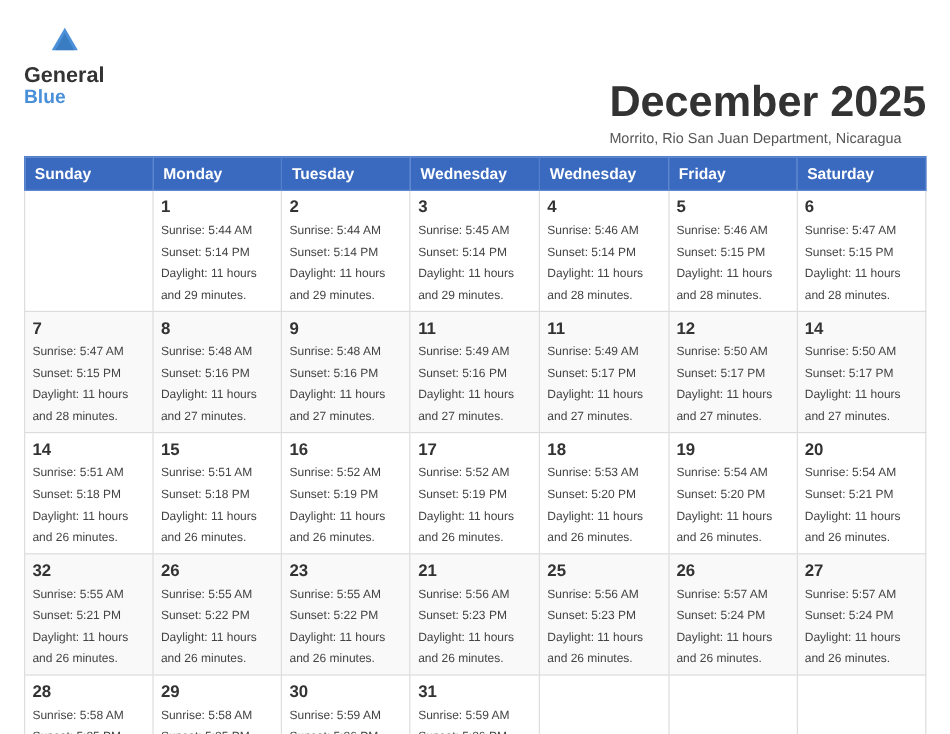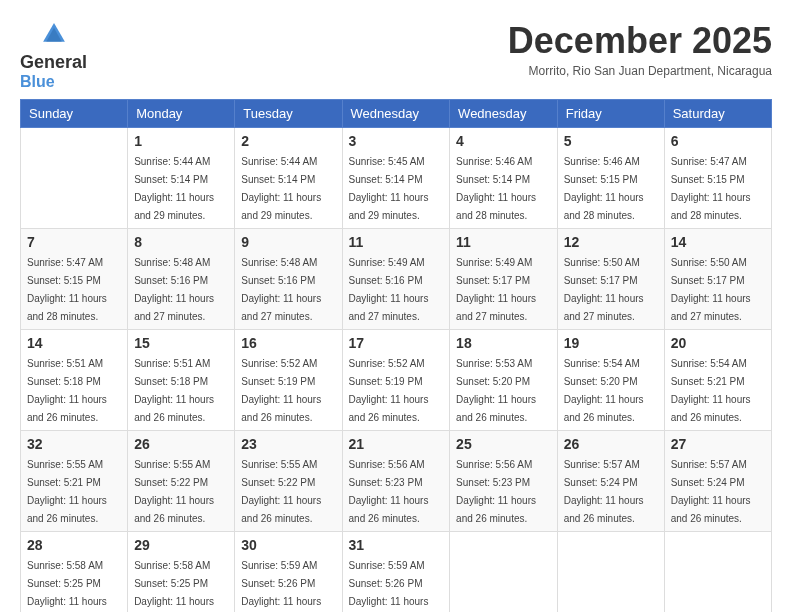--- a/index.html
+++ b/index.html
@@ -30,42 +30,42 @@
     .logo-text-blue {
       font-size: 16px;
       font-weight: bold;
       color: #4a90d9;
     }
     .logo-icon {
       width: 28px;
       height: 28px;
     }
     .title-area {
-      text-align: right;
+      margin-top: 44px;
     }
     .month-title {
       font-size: 36px;
       font-weight: bold;
       color: #333;
     }
     .location-title {
       font-size: 12px;
       color: #555;
       margin-top: 2px;
     }
     .calendar {
       width: 100%;
       border-collapse: collapse;
       border: 1px solid #ccc;
     }
     .calendar th {
       background-color: #3a6abf;
       color: #fff;
       font-size: 13px;
-      font-weight: normal;
+      font-weight: bold;
       padding: 6px 8px;
       text-align: left;
       border: 1px solid #5580cc;
     }
     .calendar td {
       vertical-align: top;
       border: 1px solid #ddd;
       padding: 5px 6px;
       width: 108px;
       min-height: 80px;

